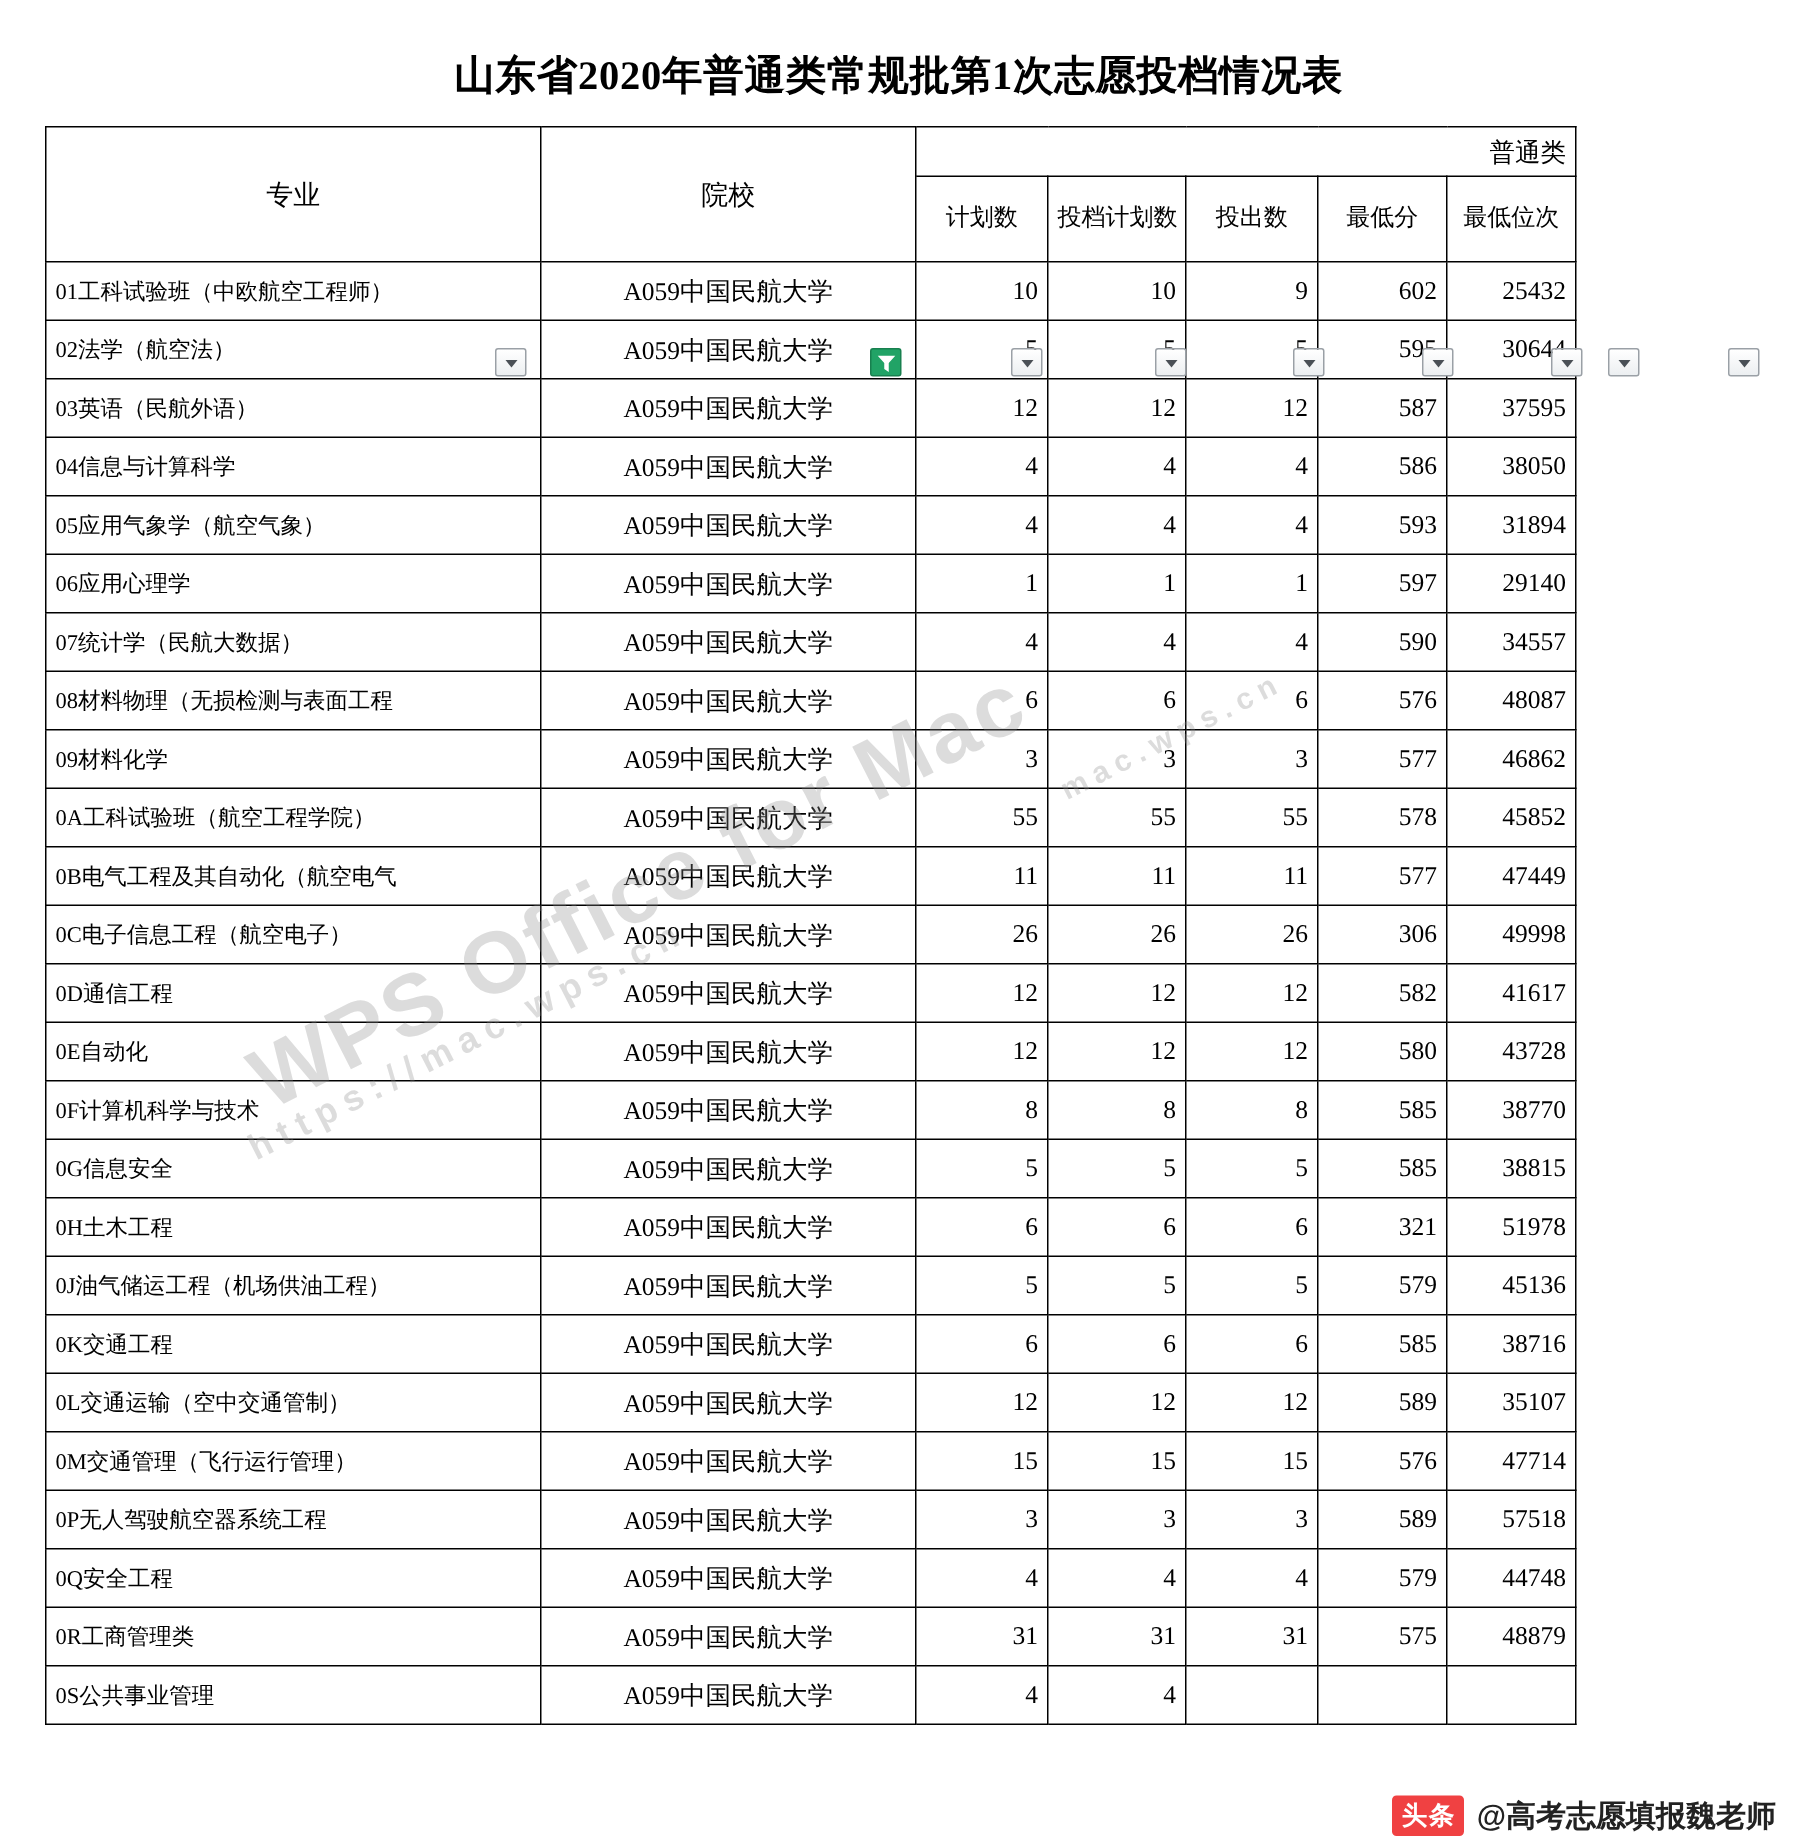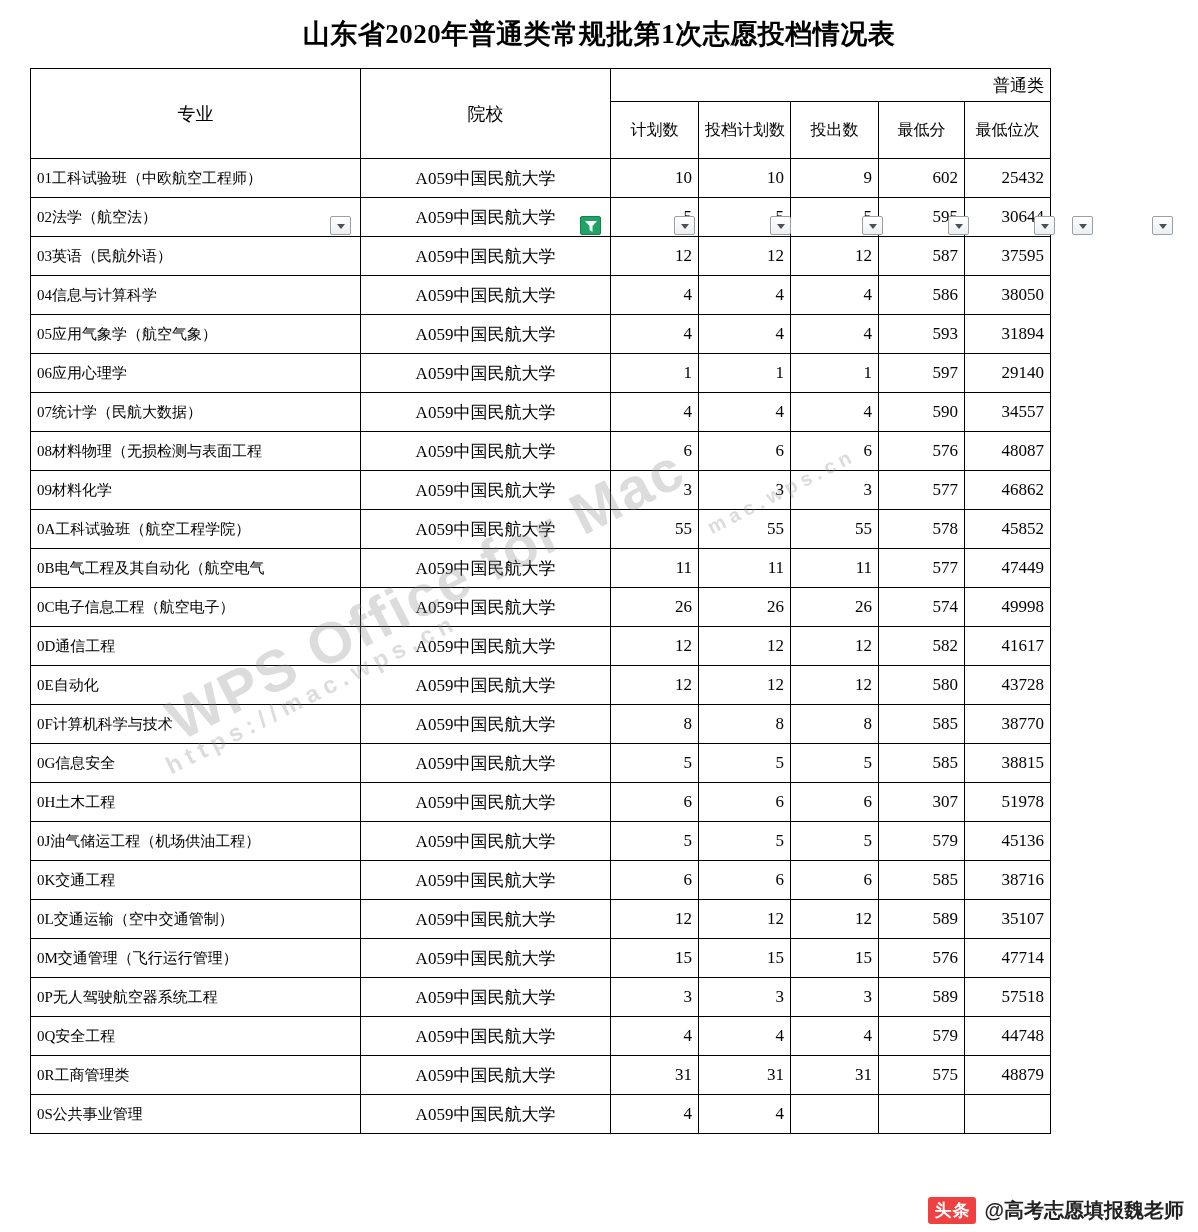--- a/index.html
+++ b/index.html
@@ -13,21 +13,21 @@
     position: relative;
     font-family: "Liberation Serif", "DejaVu Serif", serif;
     color: #000000;
     overflow: hidden;
   }
   .page-title {
     text-align: center;
     font-size: 27px;
     font-weight: bold;
     letter-spacing: 0.5px;
-    padding-top: 16px;
+    padding-top: 32px;
     padding-bottom: 16px;
     font-family: "Liberation Serif", "DejaVu Serif", serif;
   }
   .sheet {
     position: relative;
     margin: 0 0 0 30px;
     width: 1020px;
   }
   table.grid {
     border-collapse: collapse;
@@ -296,21 +296,21 @@
           <td class="cell-num">11</td>
           <td class="cell-num">577</td>
           <td class="cell-num">47449</td>
         </tr>
         <tr>
           <td class="cell-major">0C电子信息工程（航空电子）</td>
           <td class="cell-school">A059中国民航大学</td>
           <td class="cell-num">26</td>
           <td class="cell-num">26</td>
           <td class="cell-num">26</td>
-          <td class="cell-num">574</td>
+          <td class="cell-num">306</td>
           <td class="cell-num">49998</td>
         </tr>
         <tr>
           <td class="cell-major">0D通信工程</td>
           <td class="cell-school">A059中国民航大学</td>
           <td class="cell-num">12</td>
           <td class="cell-num">12</td>
           <td class="cell-num">12</td>
           <td class="cell-num">582</td>
           <td class="cell-num">41617</td>
@@ -341,21 +341,21 @@
           <td class="cell-num">5</td>
           <td class="cell-num">585</td>
           <td class="cell-num">38815</td>
         </tr>
         <tr>
           <td class="cell-major">0H土木工程</td>
           <td class="cell-school">A059中国民航大学</td>
           <td class="cell-num">6</td>
           <td class="cell-num">6</td>
           <td class="cell-num">6</td>
-          <td class="cell-num">307</td>
+          <td class="cell-num">321</td>
           <td class="cell-num">51978</td>
         </tr>
         <tr>
           <td class="cell-major">0J油气储运工程（机场供油工程）</td>
           <td class="cell-school">A059中国民航大学</td>
           <td class="cell-num">5</td>
           <td class="cell-num">5</td>
           <td class="cell-num">5</td>
           <td class="cell-num">579</td>
           <td class="cell-num">45136</td>

